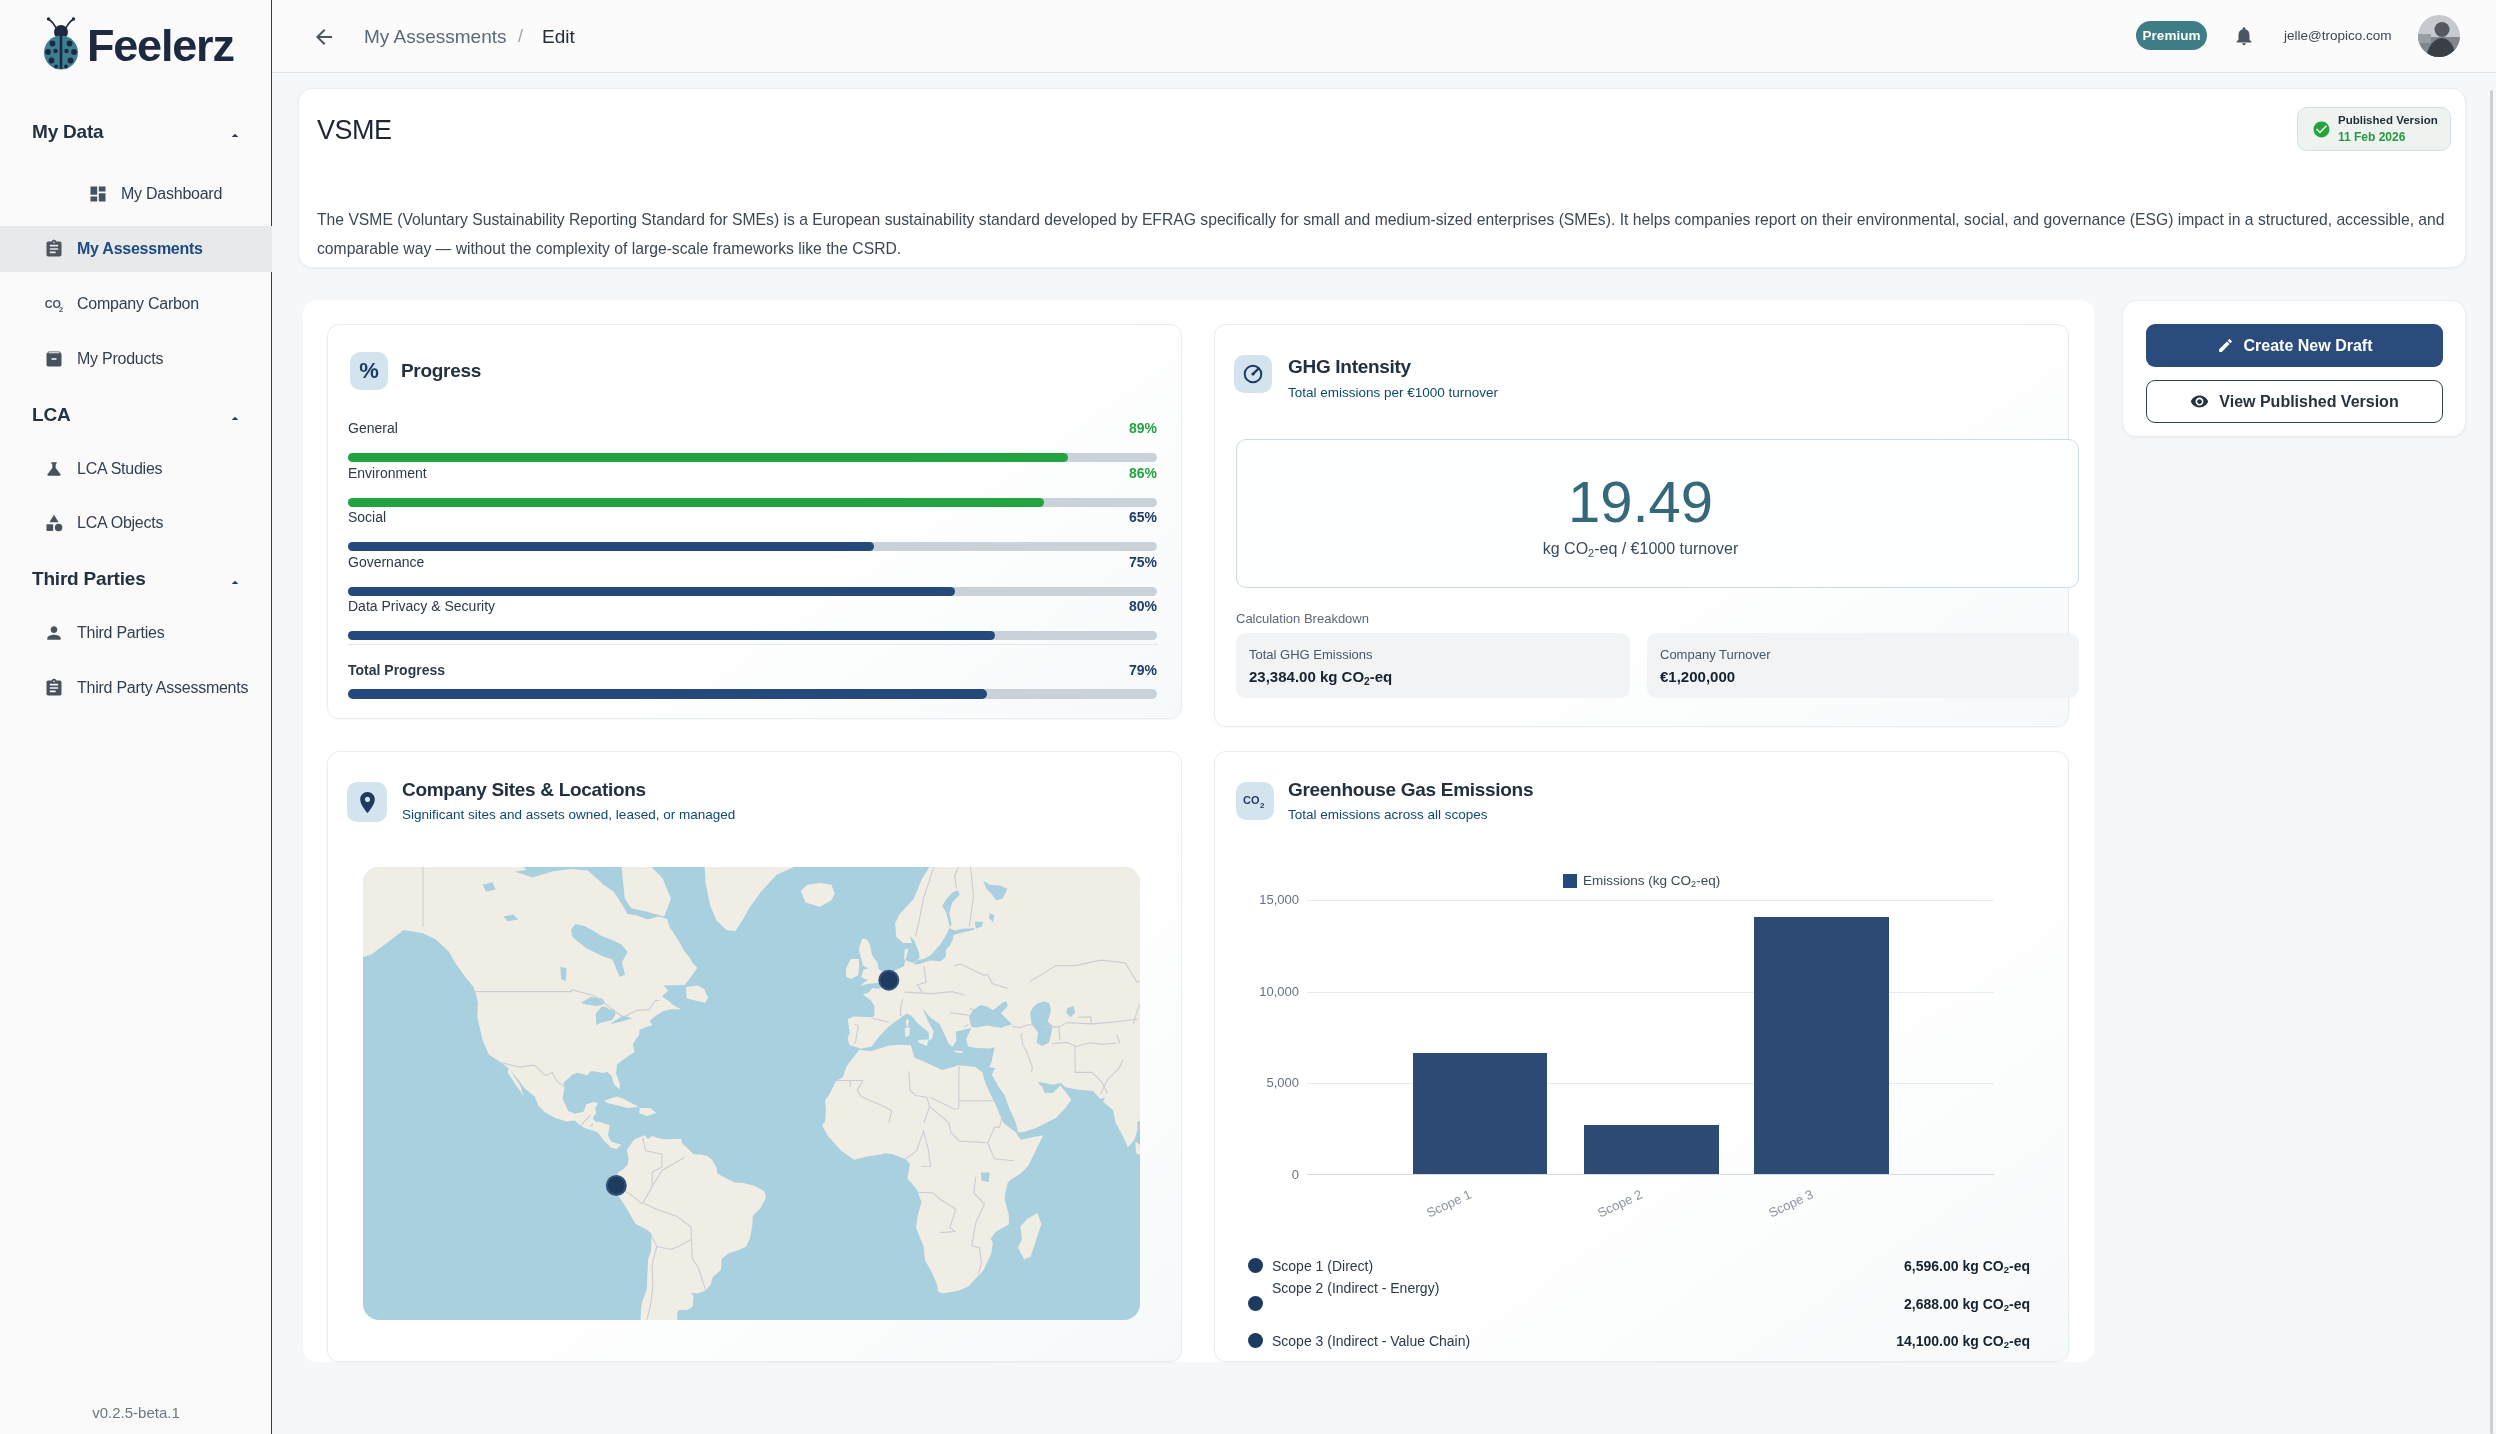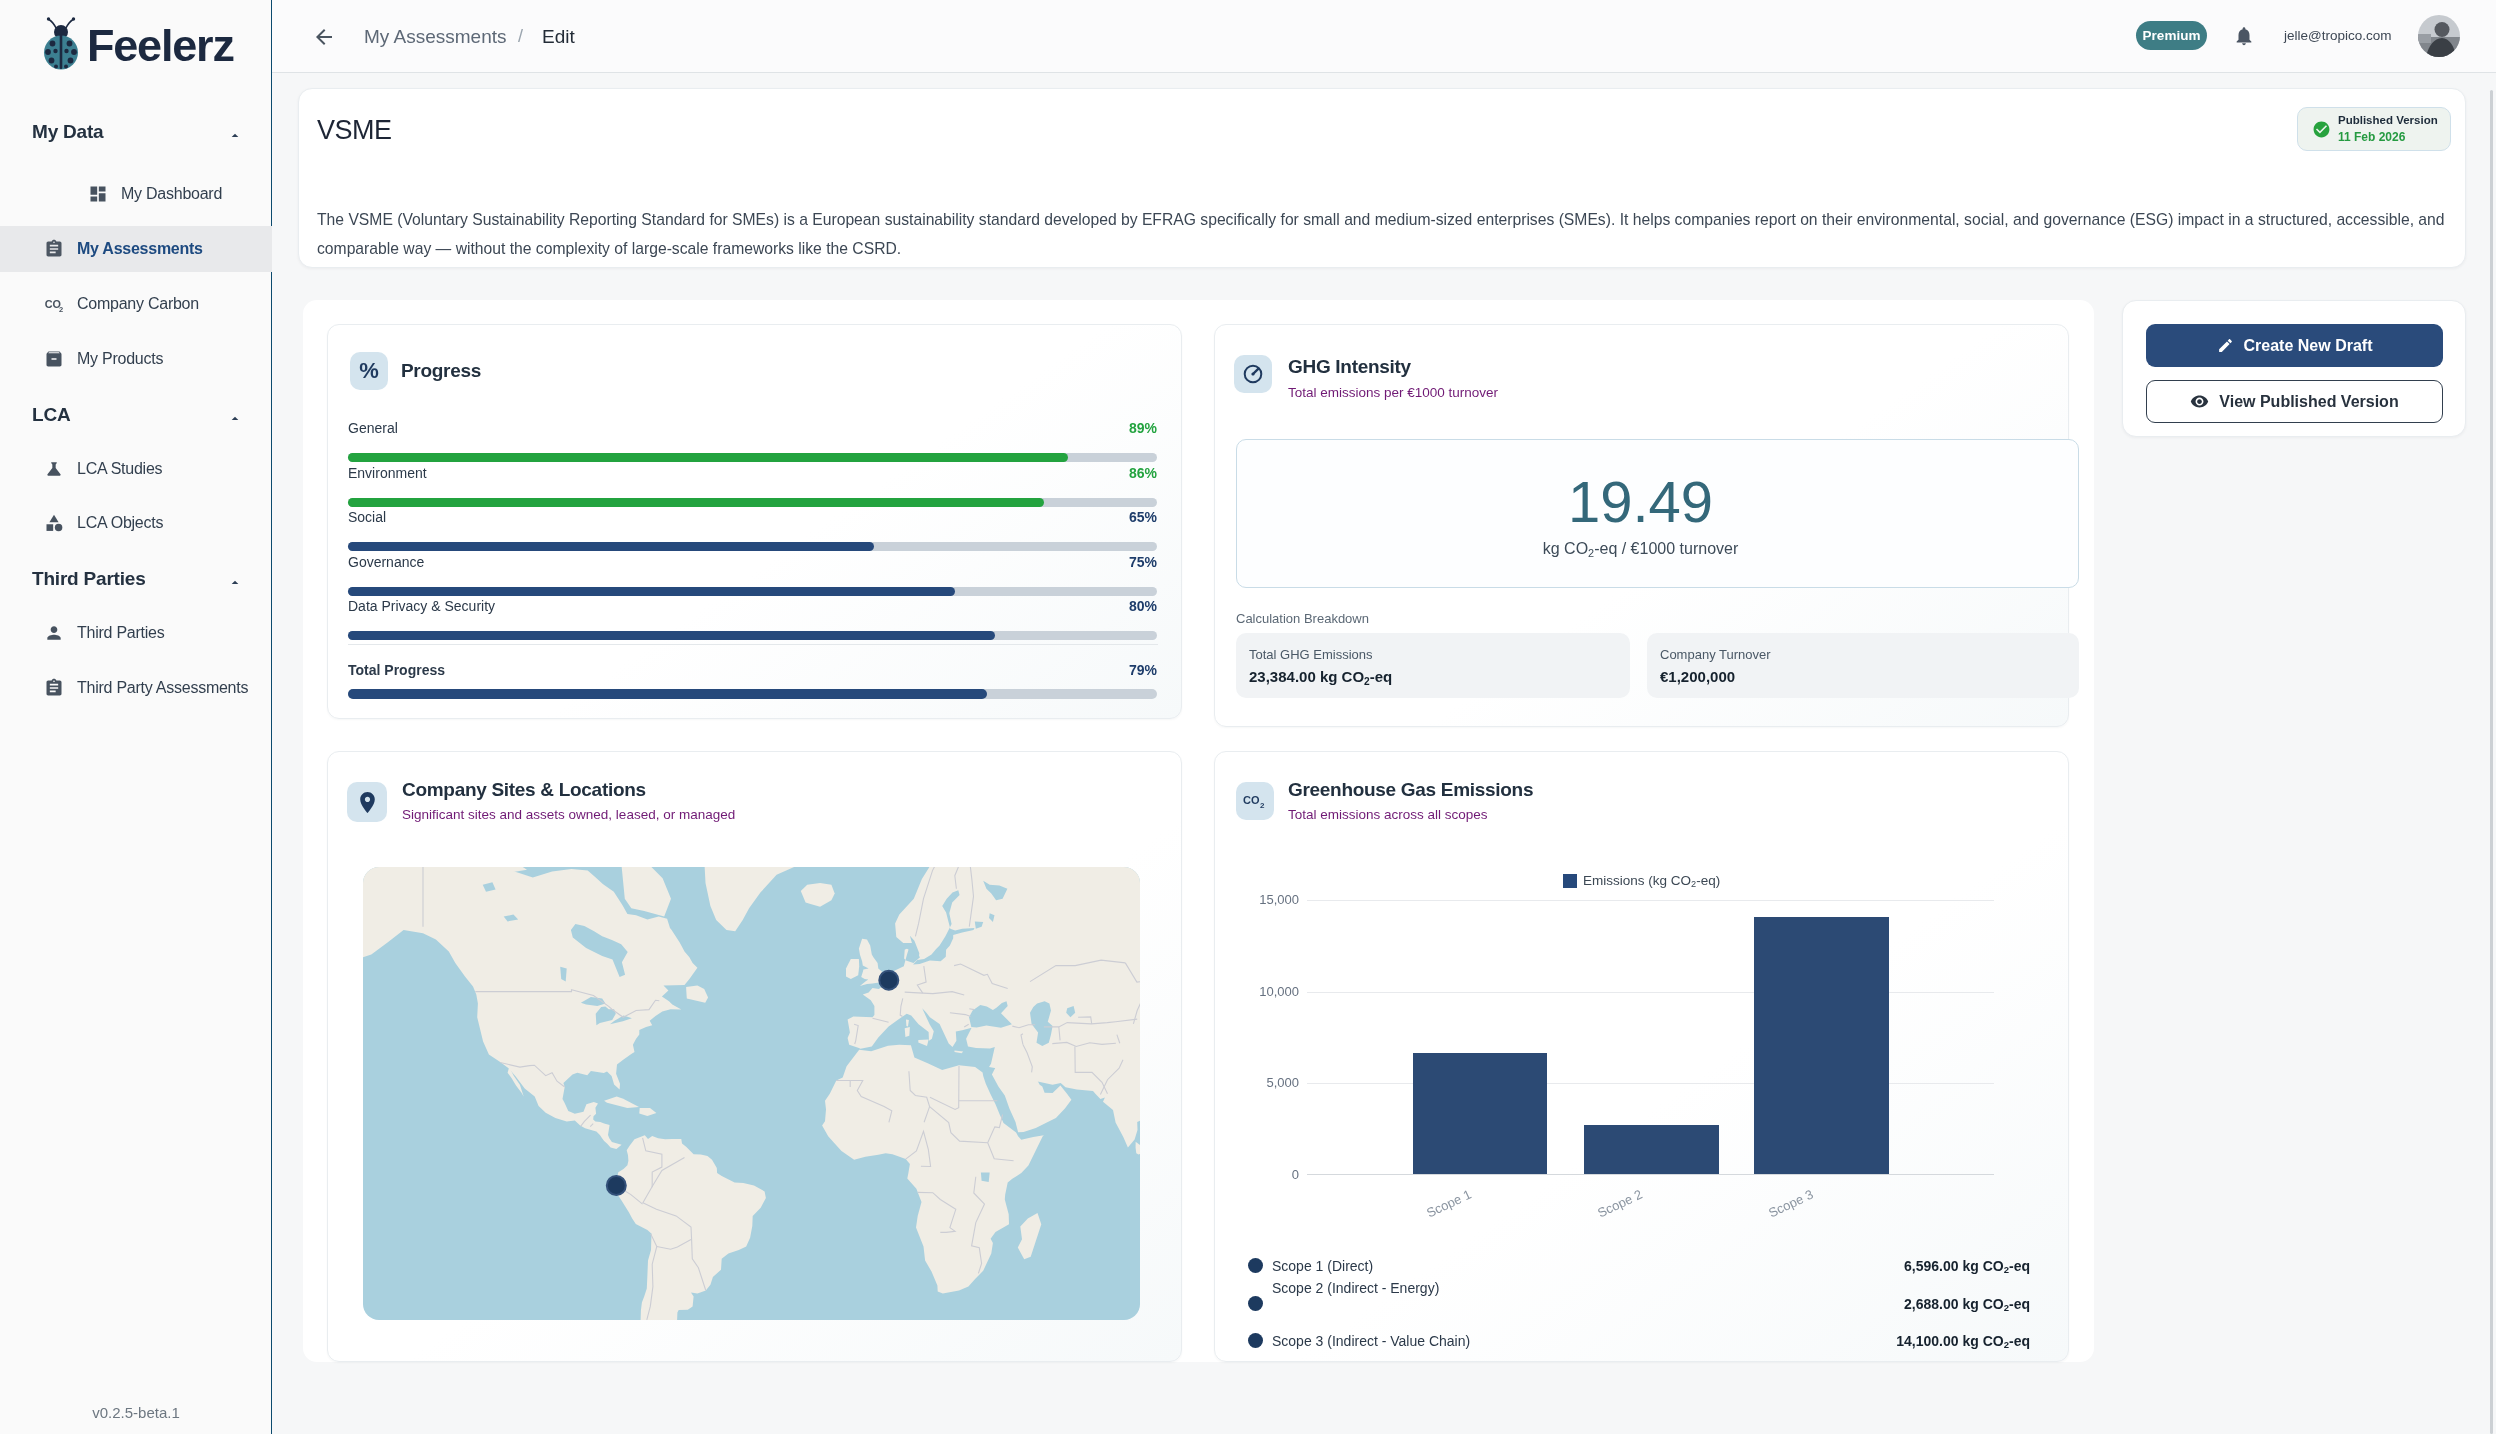--- a/index.html
+++ b/index.html
@@ -22,21 +22,21 @@
 #crumbsep{position:absolute;left:518px;top:26px;font-size:18px;color:#9aa4ae;}
 #crumb2{position:absolute;left:542px;top:26px;font-size:19px;font-weight:400;color:#232c37;}
 #pill{position:absolute;left:2136px;top:21px;width:71px;height:29px;border-radius:15px;background:#3e7d85;color:#fff;font-size:13.5px;font-weight:700;display:flex;align-items:center;justify-content:center;}
 #bell{position:absolute;left:2233px;top:25px;width:22px;height:22px;fill:#4b5563;}
 #email{position:absolute;left:2284px;top:28px;font-size:13.5px;color:#3d4754;}
 #avatar{position:absolute;left:2418px;top:15px;width:42px;height:42px;border-radius:50%;overflow:hidden;}
 .card{position:absolute;background:#fff;border:1px solid #e9edf0;border-radius:14px;box-shadow:0 1px 3px rgba(30,40,60,.05);}
 .subcard{position:absolute;background:linear-gradient(145deg,#ffffff 55%,#f6f9fa);border:1px solid #e9edf0;border-radius:12px;box-shadow:0 1px 2px rgba(30,40,60,.04);}
 .itile{position:absolute;border-radius:10px;background:#d4e4ee;display:flex;align-items:center;justify-content:center;}
 .ctitle{position:absolute;font-size:19px;font-weight:700;color:#22303f;letter-spacing:-0.3px;}
-.csub{position:absolute;font-size:13.5px;color:#701a75;}
+.csub{position:absolute;font-size:13.5px;color:#0c4a6e;}
 .plabel{position:absolute;font-size:14px;color:#2b3949;}
 .pval{position:absolute;font-size:14px;font-weight:700;text-align:right;width:80px;}
 .ptrack{position:absolute;left:348px;width:809px;height:9px;border-radius:5px;background:#c9d1d9;}
 .pfill{height:9px;border-radius:5px;}
 .bbox{position:absolute;background:#f1f3f5;border-radius:10px;}
 .blabel{position:absolute;font-size:13px;color:#4a5866;}
 .bval{position:absolute;font-size:15px;font-weight:700;color:#16222e;}
 sub{font-size:68%;vertical-align:baseline;position:relative;top:0.25em;}
 .btn{position:absolute;left:2146px;width:297px;height:43px;border-radius:9px;display:flex;align-items:center;justify-content:center;font-size:16px;font-weight:700;}
 .gridline{position:absolute;height:1px;background:#e8eaed;left:1307px;width:687px;}

